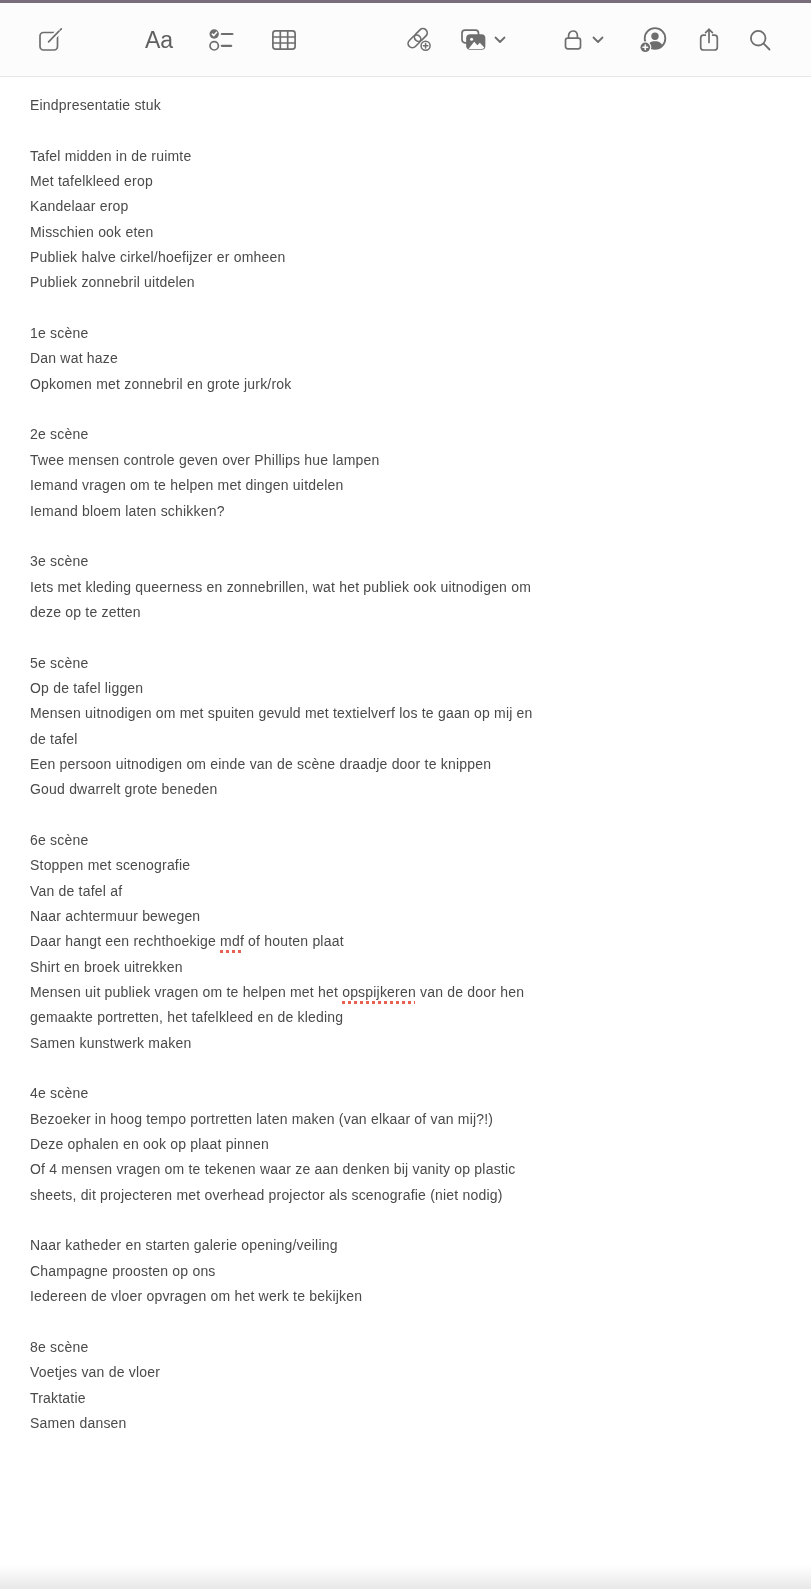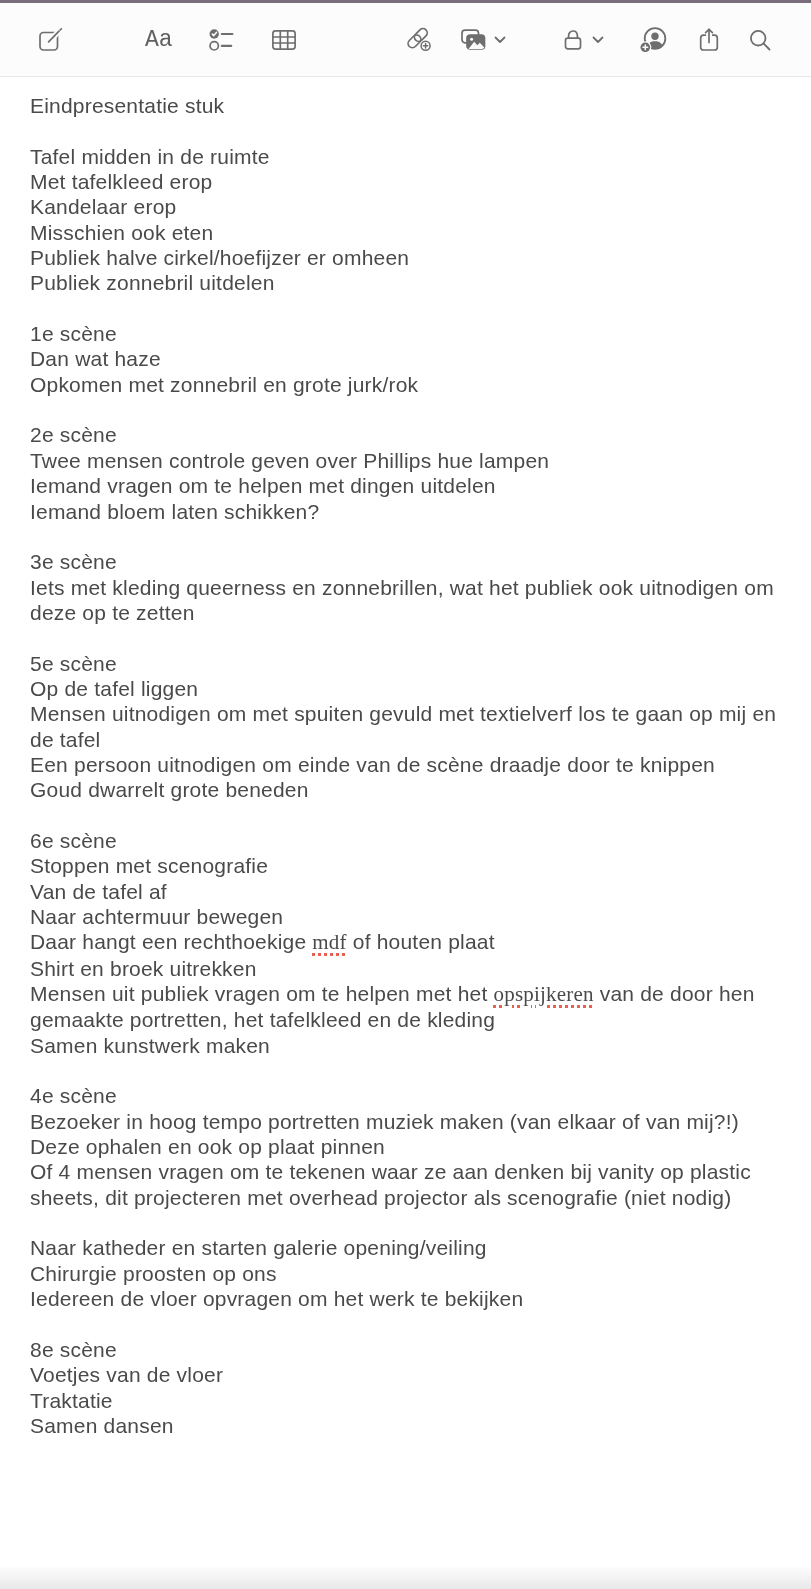--- a/index.html
+++ b/index.html
@@ -26,37 +26,36 @@
   }
   .tb-btn{
     position:absolute;top:50%;transform:translateY(-50%);
     display:flex;align-items:center;gap:6px;
     background:none;border:none;padding:0;margin:0;cursor:default;
     color:var(--icon);
   }
   .tb-btn svg{display:block;}
   .format-label{
     font-size:23px;color:#606060;line-height:1;
-    font-family:Liberation Mono, monospace;
+    font-family:Liberation Sans, sans-serif;
   }
   .note-editor{
     padding:16px 26px 0 30px;
-    font-size:21px;
+    font-size:14px;
     letter-spacing:0.2px;
     line-height:25.35px;
     color:var(--text);
   }
   .note-line{min-height:25.35px;white-space:pre;}
   .misspelled{
     text-decoration:underline;
     text-decoration-style:dotted;
     text-decoration-color:var(--spellcheck);
     text-decoration-thickness:2.5px;
     text-underline-offset:4px;
-    font-family:Liberation Serif, serif;
   }
   .bottom-fade{
     position:absolute;left:0;right:0;bottom:0;height:24px;
     background:linear-gradient(to bottom, rgba(233,232,233,0), #e9e8e9);
     pointer-events:none;
   }
 </style>
 </head>
 <body>
 
@@ -226,27 +225,27 @@
     <div class="note-line">Stoppen met scenografie</div>
     <div class="note-line">Van de tafel af</div>
     <div class="note-line">Naar achtermuur bewegen</div>
     <div class="note-line">Daar hangt een rechthoekige <span class="misspelled">mdf</span> of houten plaat</div>
     <div class="note-line">Shirt en broek uitrekken</div>
     <div class="note-line">Mensen uit publiek vragen om te helpen met het <span class="misspelled">opspijkeren</span> van de door hen</div>
     <div class="note-line">gemaakte portretten, het tafelkleed en de kleding</div>
     <div class="note-line">Samen kunstwerk maken</div>
     <div class="note-line">&nbsp;</div>
     <div class="note-line">4e scène</div>
-    <div class="note-line">Bezoeker in hoog tempo portretten muziek maken (van elkaar of van mij?!)</div>
+    <div class="note-line">Bezoeker in hoog tempo portretten laten maken (van elkaar of van mij?!)</div>
     <div class="note-line">Deze ophalen en ook op plaat pinnen</div>
     <div class="note-line">Of 4 mensen vragen om te tekenen waar ze aan denken bij vanity op plastic</div>
     <div class="note-line">sheets, dit projecteren met overhead projector als scenografie (niet nodig)</div>
     <div class="note-line">&nbsp;</div>
     <div class="note-line">Naar katheder en starten galerie opening/veiling</div>
-    <div class="note-line">Chirurgie proosten op ons</div>
+    <div class="note-line">Champagne proosten op ons</div>
     <div class="note-line">Iedereen de vloer opvragen om het werk te bekijken</div>
     <div class="note-line">&nbsp;</div>
     <div class="note-line">8e scène</div>
     <div class="note-line">Voetjes van de vloer</div>
     <div class="note-line">Traktatie</div>
     <div class="note-line">Samen dansen</div>
   </div>
 
 <div class="bottom-fade"></div>
 

